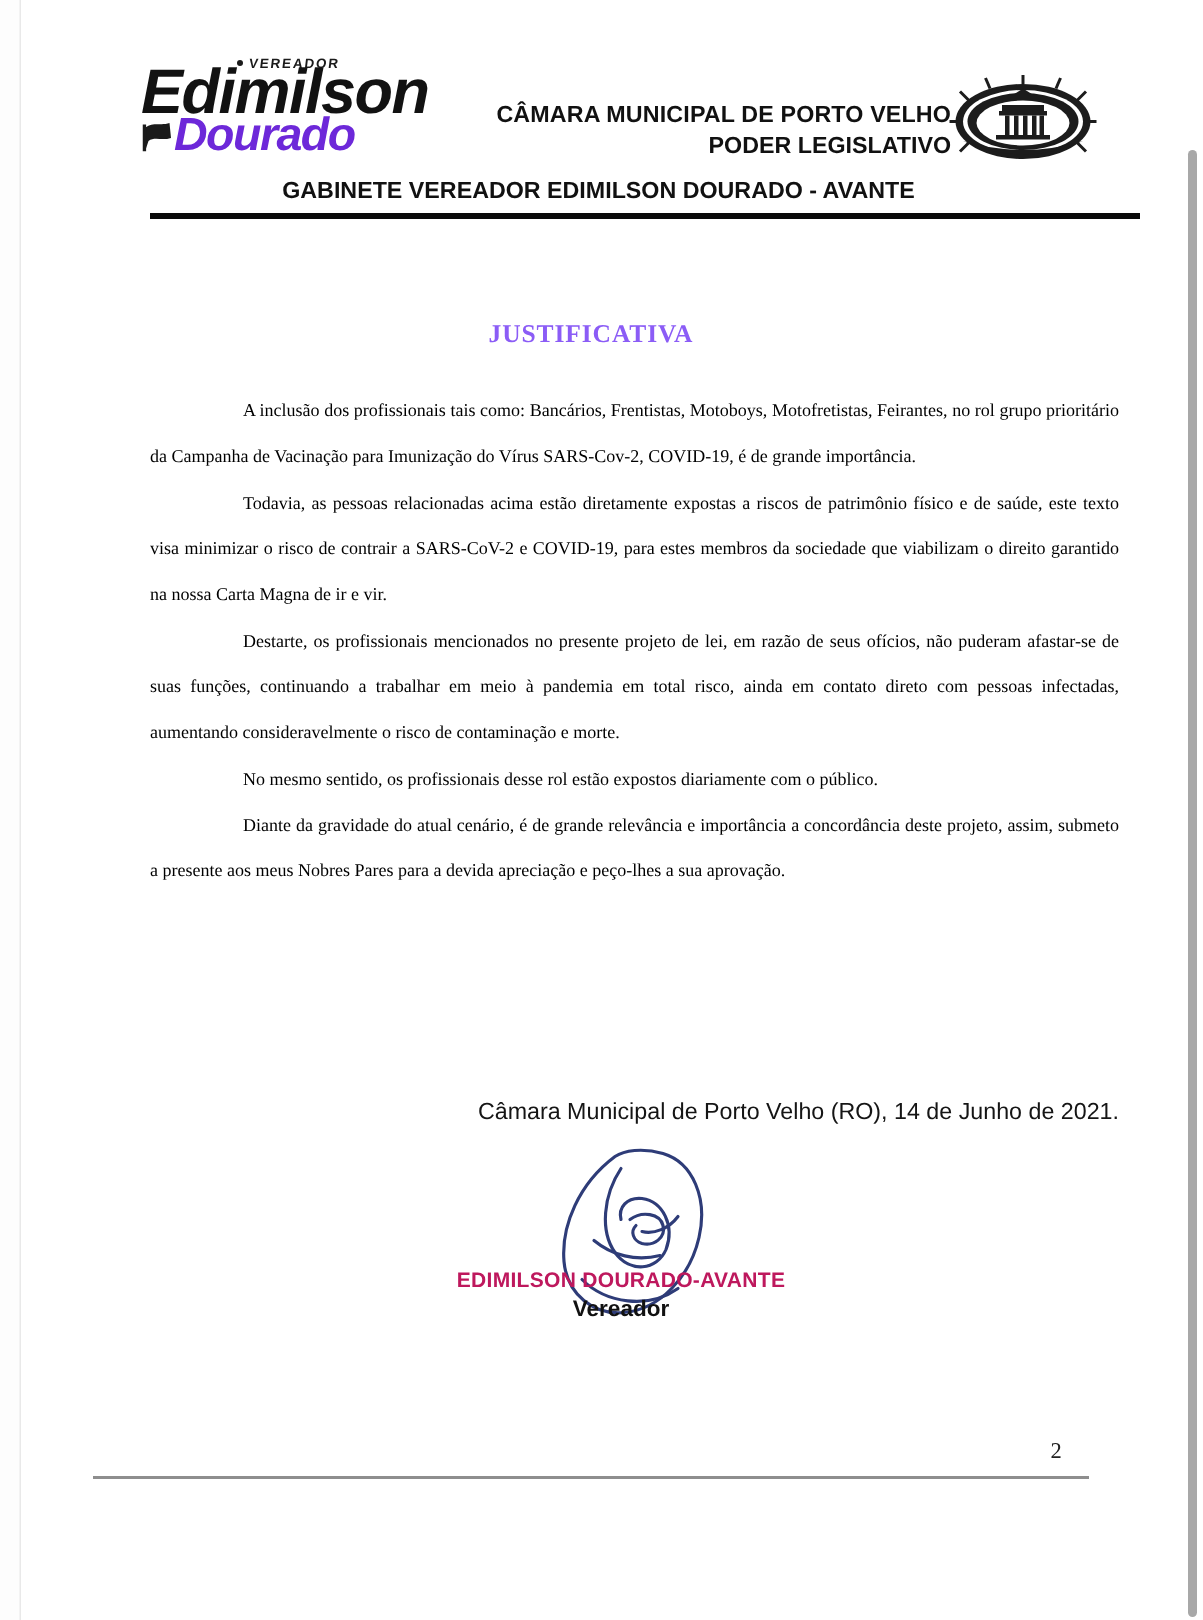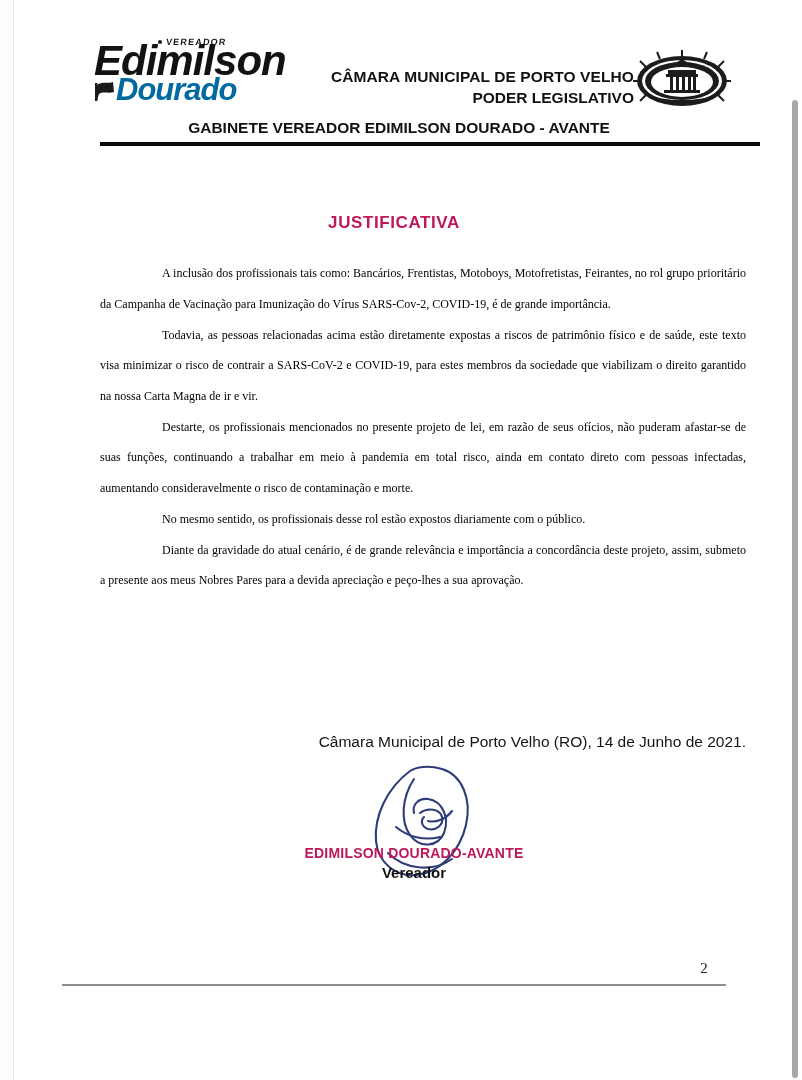--- a/index.html
+++ b/index.html
@@ -101,21 +101,21 @@
   }
   .logo-l2 {
     position: absolute;
     left: 22px;
     top: 38px;
     font-family: "Liberation Sans", sans-serif;
     font-weight: bold;
     font-style: italic;
     font-size: 31px;
     line-height: 31px;
-    color: #0369a1;
+    color: #6d28d9;
     letter-spacing: -1px;
   }
   .logo-flag {
     position: absolute;
     left: 1px;
     top: 44px;
     width: 26px;
     height: 21px;
   }
 
@@ -161,25 +161,25 @@
     background: #0a0a0a;
   }
 
   
   .doc-title {
     position: absolute;
     left: 0;
     top: 213px;
     width: 760px;
     text-align: center;
-    font-family: Liberation Sans, sans-serif;
+    font-family: Liberation Serif, serif;
     font-weight: bold;
     font-size: 17px;
     letter-spacing: 0.6px;
-    color: #be185d;
+    color: #8b5cf6;
   }
   .content {
     position: absolute;
     left: 86px;
     top: 258px;
     width: 646px;
   }
   .para {
     text-align: justify;
     text-indent: 62px;

